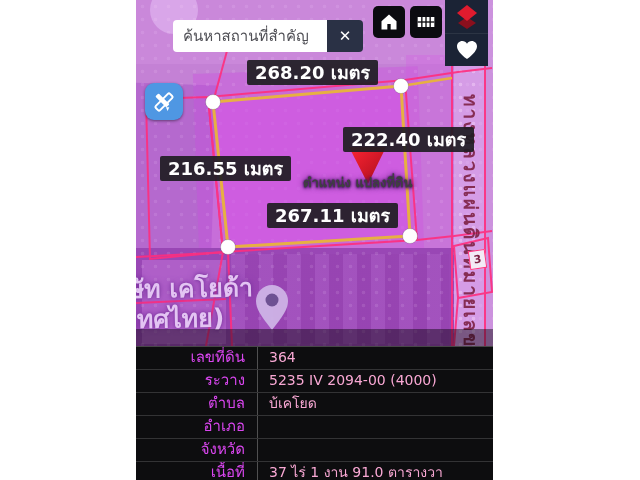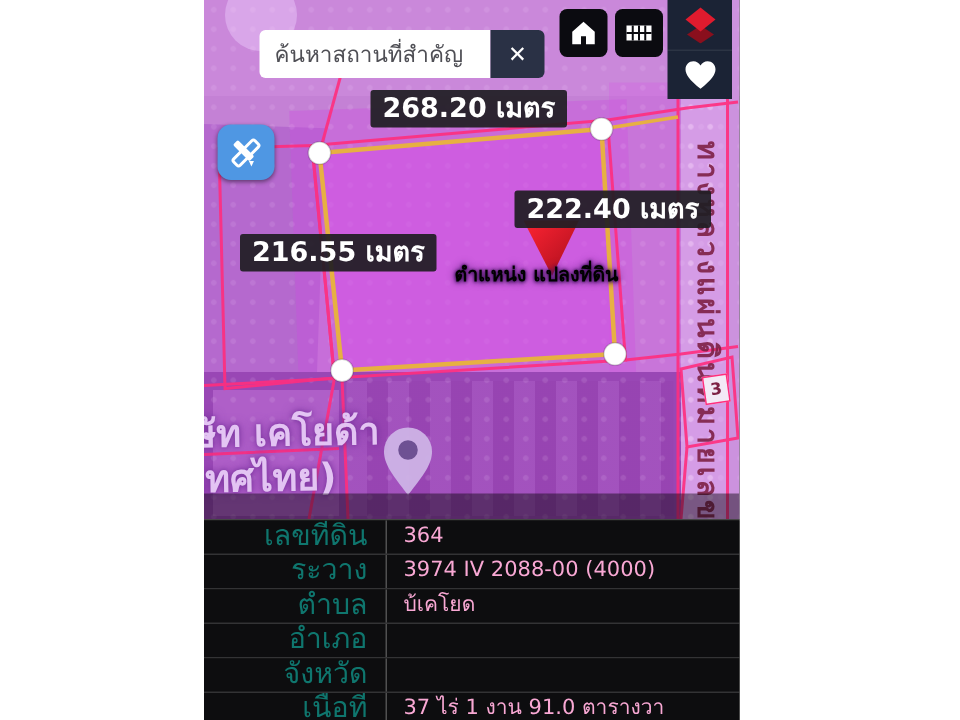--- a/index.html
+++ b/index.html
@@ -9,21 +9,21 @@
 
   
   .map{position:absolute;left:0;top:0;width:357px;height:346px;background:#c08dd2;overflow:hidden;}
   .tex{position:absolute;}
   .dots{background-image:radial-gradient(circle, rgba(255,248,255,.55) 1.6px, rgba(0,0,0,0) 2.1px);
         background-size:13px 13px;}
   .svg-overlay{position:absolute;left:0;top:0;z-index:4;}
 
   .chip{position:absolute;z-index:6;background:rgba(32,30,36,.93);color:#fff;font-size:18px;
         font-weight:600;line-height:25px;padding:0 8px;border-radius:2px;white-space:nowrap;}
-  .marker-label{position:absolute;z-index:6;font-size:13px;font-weight:600;color:#000000;white-space:nowrap;
+  .marker-label{position:absolute;z-index:6;font-size:13px;font-weight:600;color:#404040;white-space:nowrap;
         text-shadow:0 1px 3px #4a1668,0 0 6px #4a1668,0 0 2px #30104a;}
   .road-label{position:absolute;z-index:5;left:320px;top:94px;height:252px;overflow:hidden;
         writing-mode:vertical-rl;font-size:19px;font-weight:700;letter-spacing:2px;
         color:#7e2145;opacity:.9;white-space:nowrap;}
   .place-label{position:absolute;z-index:5;left:-8px;top:274px;font-size:25px;font-weight:700;line-height:1.2;
         color:#e3c4f3;text-shadow:0 0 3px #7c35a0,0 0 7px #7c35a0;transform:rotate(-1deg);white-space:nowrap;}
   .parcel-badge{position:absolute;z-index:5;left:333px;top:250px;width:15px;height:17px;background:#f3eaf6;
         border:1px solid #ff2e7e;transform:rotate(-8deg);color:#7e2145;font-size:11px;font-weight:700;
         display:flex;align-items:center;justify-content:center;}
   .obscured-row{position:absolute;z-index:7;left:0;top:329px;width:357px;height:17px;background:rgba(8,4,10,.45);}
@@ -44,21 +44,21 @@
   .side-cell + .side-cell{border-top:1px solid rgba(255,255,255,.08);}
   .tools-btn{position:absolute;z-index:10;left:9px;top:83px;width:38px;height:37px;background:#4f97e3;
         border-radius:9px;display:flex;align-items:center;justify-content:center;cursor:pointer;
         box-shadow:0 1px 3px rgba(0,0,0,.45);}
 
   
   .info-table{position:absolute;left:0;top:346px;width:357px;height:134px;background:#0a0a0a;
         border-top:1px solid rgba(255,255,255,.25);}
   .trow{display:flex;height:22px;border-bottom:1px solid rgba(255,255,255,.16);background:#0d0d0f;}
   .tlabel{width:122px;box-sizing:border-box;padding-right:12px;border-right:1px solid rgba(255,255,255,.28);
-        color:#0f766e;font-size:19px;line-height:21px;text-align:right;white-space:nowrap;overflow:hidden;}
+        color:#d946ef;font-size:15px;line-height:21px;text-align:right;white-space:nowrap;overflow:hidden;}
   .tvalue{flex:1;padding-left:11px;color:#f9a8d4;font-size:14px;line-height:21px;white-space:nowrap;overflow:hidden;}
 </style>
 </head>
 <body>
 
 <div class="app">
 
   <div class="map">
 
     <div class="tex" style="left:0;top:0;width:357px;height:64px;background:#c796d8;"></div>
@@ -112,20 +112,21 @@
     <div class="road-label">ทางหลวงแผ่นดินหมายเลข</div>
     <div class="place-label">
       <div>ษัท เคโยด้า</div>
       <div>เทศไทย)</div>
     </div>
     <div class="parcel-badge">3</div>
 
     <div class="chip" style="left:111px;top:60px;">268.20 เมตร</div>
     <div class="chip" style="left:207px;top:127px;">222.40 เมตร</div>
     <div class="chip" style="left:24px;top:156px;">216.55 เมตร</div>
+    <div class="chip" style="left:131px;top:203px;">267.11 เมตร</div>
 
     <div class="marker-label" style="left:167px;top:172px;">ตำแหน่ง แปลงที่ดิน</div>
 
     <div class="obscured-row"></div>
   </div>
 
   <div class="searchbar">
     <input class="search-input" type="text" placeholder="ค้นหาสถานที่สำคัญ" style="">
     <button class="clear-btn">
       <span>✕</span>
@@ -172,21 +173,21 @@
     </svg>
   </div>
 
   <div class="info-table">
     <div class="trow">
         <div class="tlabel">เลขที่ดิน</div>
         <div class="tvalue">364</div>
       </div>
     <div class="trow">
         <div class="tlabel">ระวาง</div>
-        <div class="tvalue">3974 IV 2088-00 (4000)</div>
+        <div class="tvalue">5235 IV 2094-00 (4000)</div>
       </div>
     <div class="trow">
         <div class="tlabel">ตำบล</div>
         <div class="tvalue">บ้เคโยด</div>
       </div>
     <div class="trow">
         <div class="tlabel">อำเภอ</div>
       </div>
     <div class="trow">
         <div class="tlabel">จังหวัด</div>

